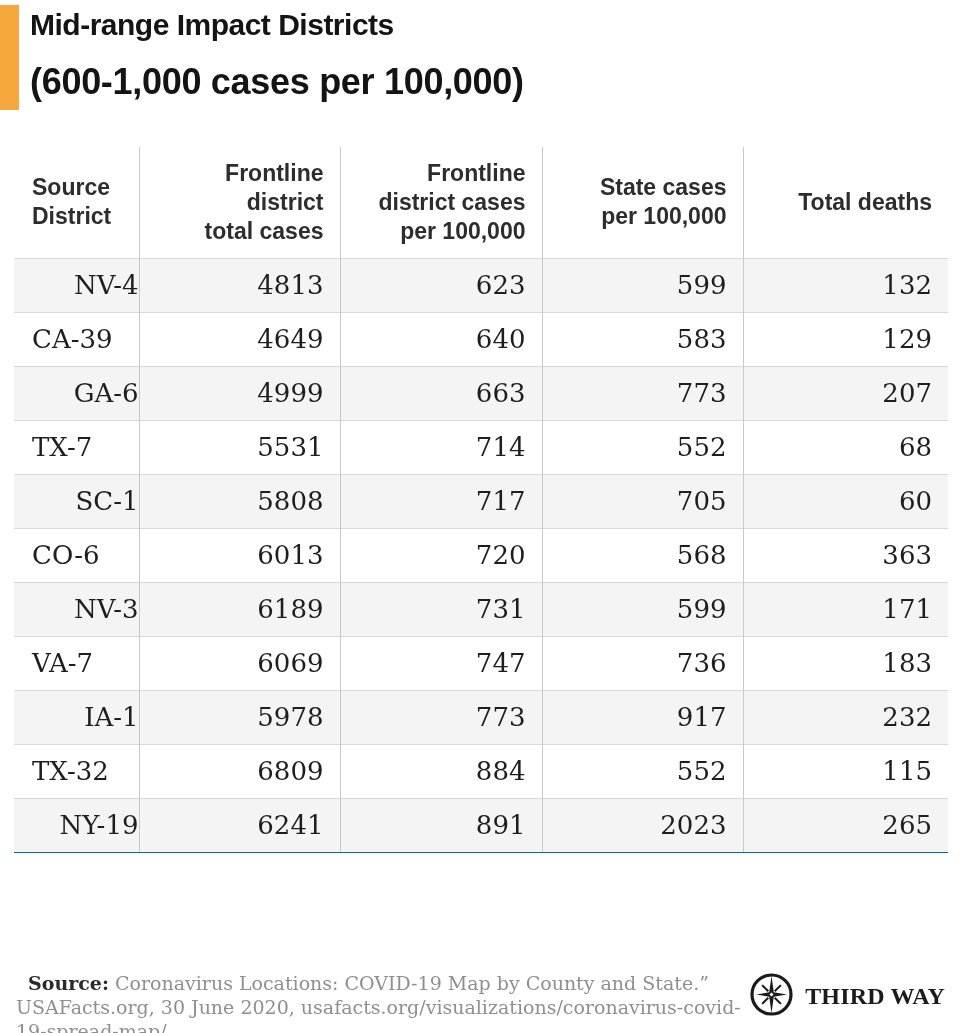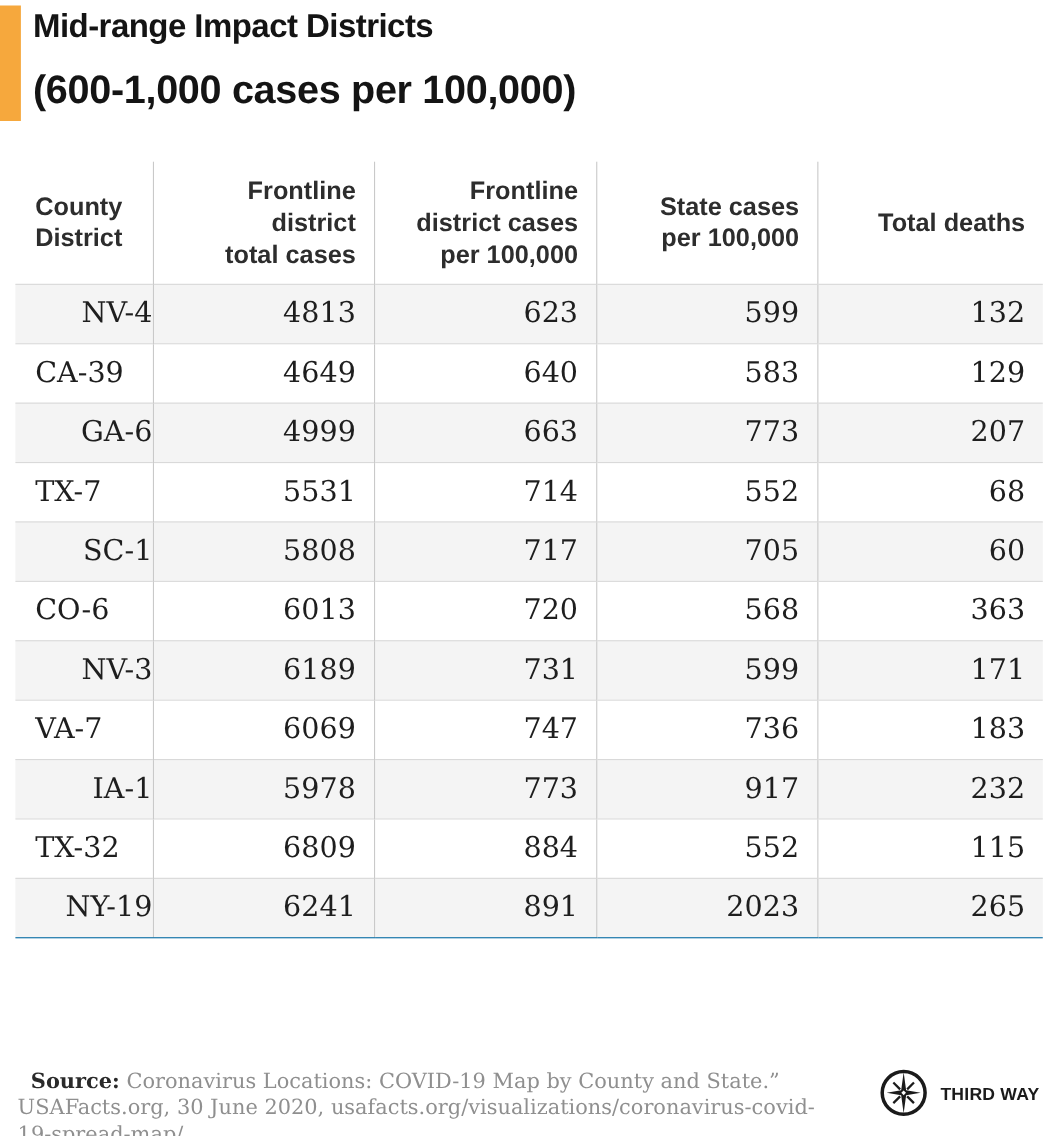--- a/index.html
+++ b/index.html
@@ -122,23 +122,23 @@
   .logo {
     position: absolute;
     right: 15px;
     top: 972px;
     height: 48px;
     display: flex;
     align-items: center;
     gap: 11px;
   }
   .logo-text {
-    font-family: Liberation Sans, sans-serif;
+    font-family: Liberation Serif, serif;
     font-weight: 800;
-    font-size: 16px;
+    font-size: 24px;
     letter-spacing: 0.2px;
     color: #1b1b1b;
     white-space: nowrap;
   }
 </style>
 </head>
 <body>
 
 <div class="page">
 
@@ -151,21 +151,21 @@
     <colgroup>
       <col style="width:125px">
       <col style="width:201px">
       <col style="width:202px">
       <col style="width:201px">
       <col style="width:205px">
     </colgroup>
     <thead>
       <tr>
         <th class="th-left">
-          <span class="hl">County</span>
+          <span class="hl">Source</span>
           <span class="hl">District</span>
         </th>
         <th class="th-right">
           <span class="hl">Frontline</span>
           <span class="hl">district</span>
           <span class="hl">total cases</span>
         </th>
         <th class="th-right">
           <span class="hl">Frontline</span>
           <span class="hl">district cases</span>

